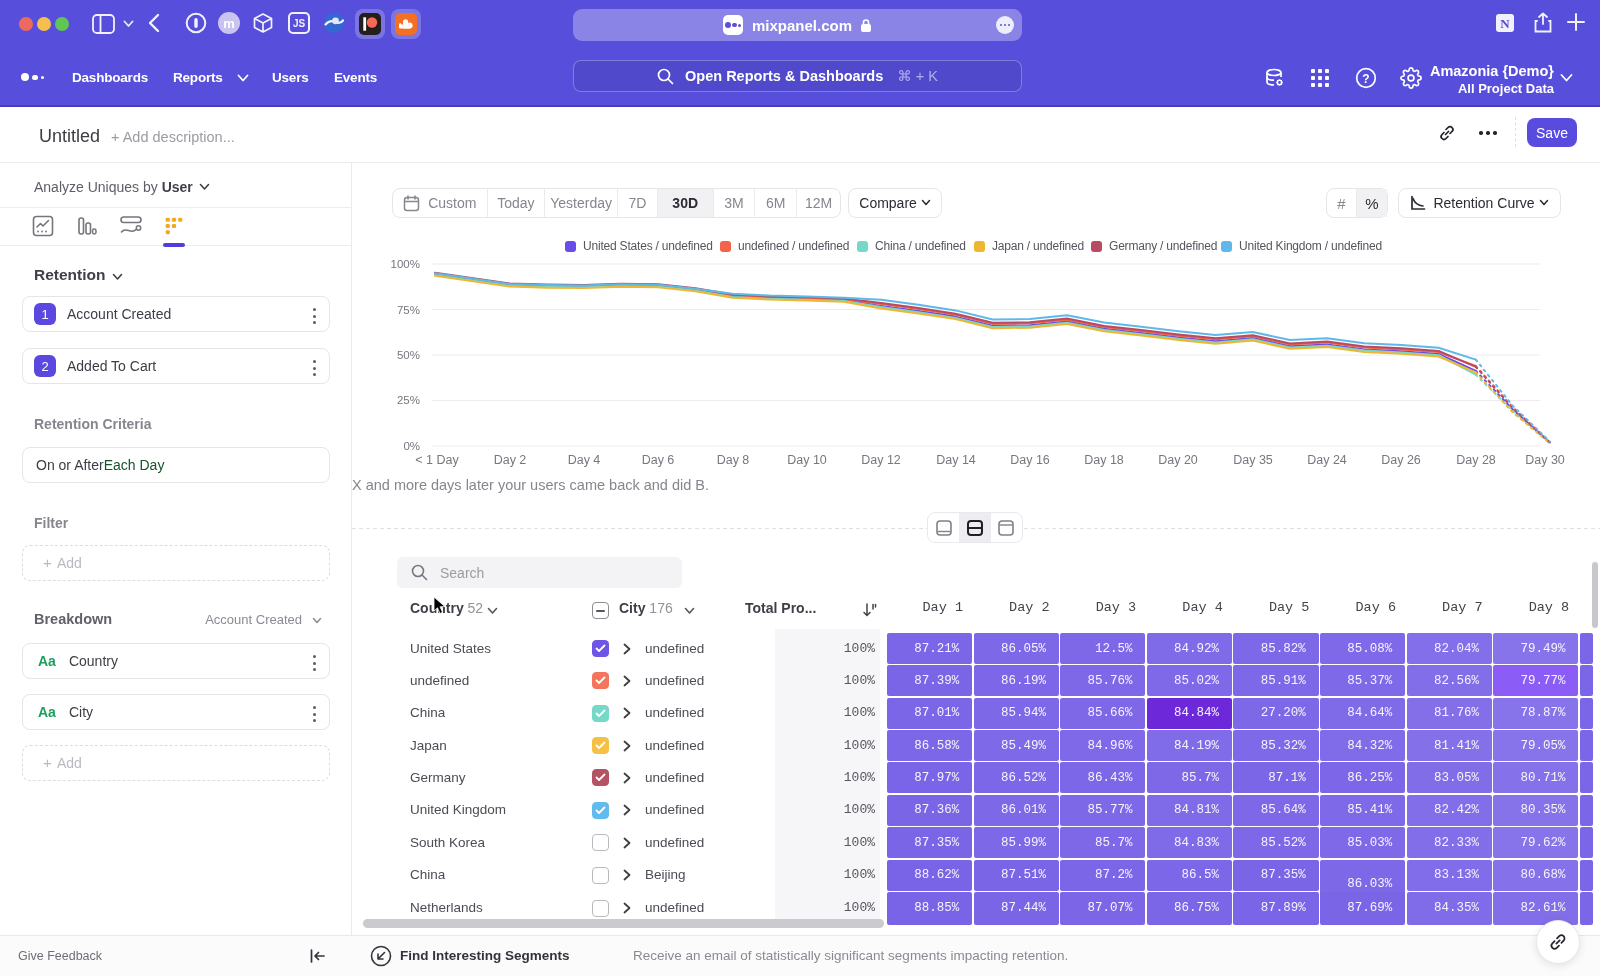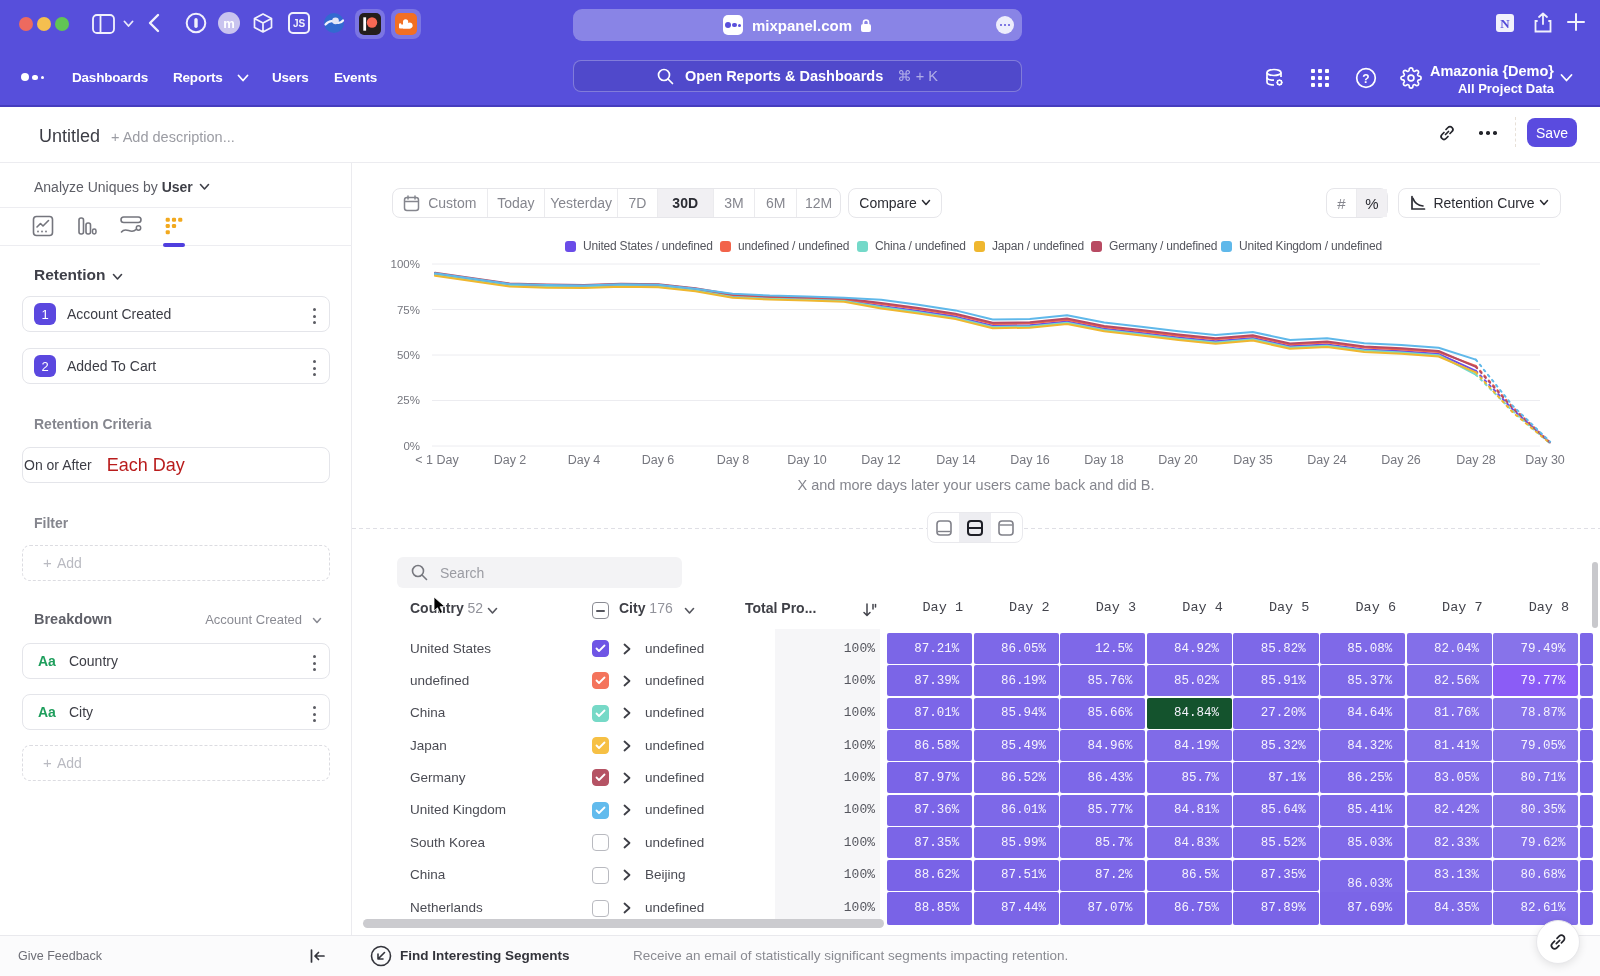--- a/index.html
+++ b/index.html
@@ -41,21 +41,21 @@
 
 .btnrow { position:absolute; top:188px; height:30px; border:1px solid #e6e6ea; border-radius:8px; background:#fff; display:flex; align-items:center; }
 .seg { height:100%; display:flex; align-items:center; justify-content:center; color:#85868e; font-size:14px; border-right:1px solid #ebebee; }
 .seg:last-child { border-right:none; }
 .seg.sel { background:#f1f0f3; color:#2b2c33; font-weight:700; }
 .legend { position:absolute; top:239px; display:flex; align-items:center; letter-spacing:-0.2px; font-size:12px; color:#55565e; white-space:nowrap; }
 .legend .sq { width:11px; height:11px; border-radius:3px; margin-right:7px; }
 .ylab { position:absolute; right:1180px; width:36px; text-align:right; font-size:11.5px; color:#76777f; }
 .xlab { position:absolute; top:453px; text-align:center; font-size:12.5px; color:#76777f; }
 .chartsvg { position:absolute; left:0; top:0; pointer-events:none; }
-#caption { position:absolute; left:352px; top:477px; width:1248px; text-align:center; font-size:14.5px; color:#85868e; }
+#caption { position:absolute; left:352px; top:477px; width:1248px; font-size:14.5px; color:#85868e; }
 #divider { position:absolute; left:352px; top:528px; width:1248px; height:1px; background:repeating-linear-gradient(90deg,#dfdfe5 0,#dfdfe5 4px,transparent 4px,transparent 7px); }
 #viewtoggle { position:absolute; left:927px; top:512px; width:96px; height:31px; background:#fff; border:1px solid #e9e9ed; border-radius:8px; display:flex; }
 #viewtoggle .vseg { flex:1; display:flex; align-items:center; justify-content:center; }
 #viewtoggle .vseg.sel { background:#ededf1; }
 
 #search { position:absolute; left:397px; top:557px; width:285px; height:31px; background:#f3f3f5; border-radius:6px; display:flex; align-items:center; color:#9b9ca3; font-size:14px; }
 .thead { position:absolute; top:600px; height:27px; font-size:14px; color:#3f4047; }
 .dhead { position:absolute; top:600px; text-align:right; font-size:13.5px; color:#43444c;font-family:Liberation Mono, monospace; }
 .rowlab { position:absolute; left:360px; width:527px; }
 .cname { position:absolute; left:50px; top:50%; margin-top:-8px; font-size:13.5px; color:#4b4c54; }
@@ -271,22 +271,22 @@
       <div class="cardtxt">Added To Cart</div>
       <div class="dots3" style="top:11px">
         <i></i>
         <i></i>
         <i></i>
       </div>
     </div>
 
   <div class="abs" style="left:34px;top:253px;font-size:14px;font-weight:700;color:#85868e">Retention Criteria</div>
   <div class="card" style="top:284px">
-      <div style="margin-left:1px;font-size:14px;color:#3c3d45">On or After</div>
-      <div style="margin-left:15px;font-size:18px;color:#b91c1c">Each Day</div>
+      <div style="margin-left:13px;font-size:14px;color:#3c3d45">On or After</div>
+      <div style="margin-left:0;font-size:14px;color:#14532d">Each Day</div>
     </div>
 
   <div class="abs" style="left:34px;top:352px;font-size:14px;font-weight:700;color:#85868e">Filter</div>
   <div class="addcard" style="top:382px">
       <b>+</b>
       <span>Add</span>
     </div>
 
   <div class="abs" style="left:34px;top:448px;font-size:14.5px;font-weight:700;color:#606169">Breakdown</div>
   <div class="abs" style="right:49px;top:449px;font-size:13px;color:#8a8b93">Account Created</div>
@@ -499,21 +499,21 @@
     </div>
     <svg class="chev" width="8" height="12" viewBox="0 0 8 12">
       <polyline points="1.5,1.5 6.5,6 1.5,10.5" fill="none" stroke="#3e3f47" stroke-width="1.8" stroke-linecap="round" stroke-linejoin="round"></polyline>
     </svg>
     <div class="cityname">undefined</div>
     <div class="totalv">100%</div>
   </div>
 <div class="dcell" style="left:887.0px;top:697.7px;width:85.3px;height:31.0px;background:rgb(124,102,232)">87.01%</div>
 <div class="dcell" style="left:973.6px;top:697.7px;width:85.3px;height:31.0px;background:rgb(125,104,232)">85.94%</div>
 <div class="dcell" style="left:1060.2px;top:697.7px;width:85.3px;height:31.0px;background:rgb(126,104,232)">85.66%</div>
-<div class="dcell" style="left:1146.8px;top:697.7px;width:85.3px;height:31.0px;background:#14532d">84.84%</div>
+<div class="dcell" style="left:1146.8px;top:697.7px;width:85.3px;height:31.0px;background:#6d28d9">84.84%</div>
 <div class="dcell" style="left:1233.4px;top:697.7px;width:85.3px;height:31.0px;background:rgb(125,104,232)">27.20%</div>
 <div class="dcell" style="left:1320.0px;top:697.7px;width:85.3px;height:31.0px;background:rgb(127,106,232)">84.64%</div>
 <div class="dcell" style="left:1406.6px;top:697.7px;width:85.3px;height:31.0px;background:rgb(132,111,233)">81.76%</div>
 <div class="dcell" style="left:1493.2px;top:697.7px;width:85.3px;height:31.0px;background:rgb(136,116,234)">78.87%</div>
 <div class="dcell" style="left:1579.8px;top:697.7px;width:9px;height:31.0px;background:rgb(124,102,232)"></div>
 <div class="rowlab" style="top:730.0px;height:31.0px">
     <div class="cname">Japan</div>
     <div class="cbx" style="background:#F6C044;border-color:#F6C044">
       <svg width="11" height="9" viewBox="0 0 11 9">
         <polyline points="1.5,4.5 4,7 9.5,1.5" fill="none" stroke="#fff" stroke-width="1.8" stroke-linecap="round" stroke-linejoin="round"></polyline>

